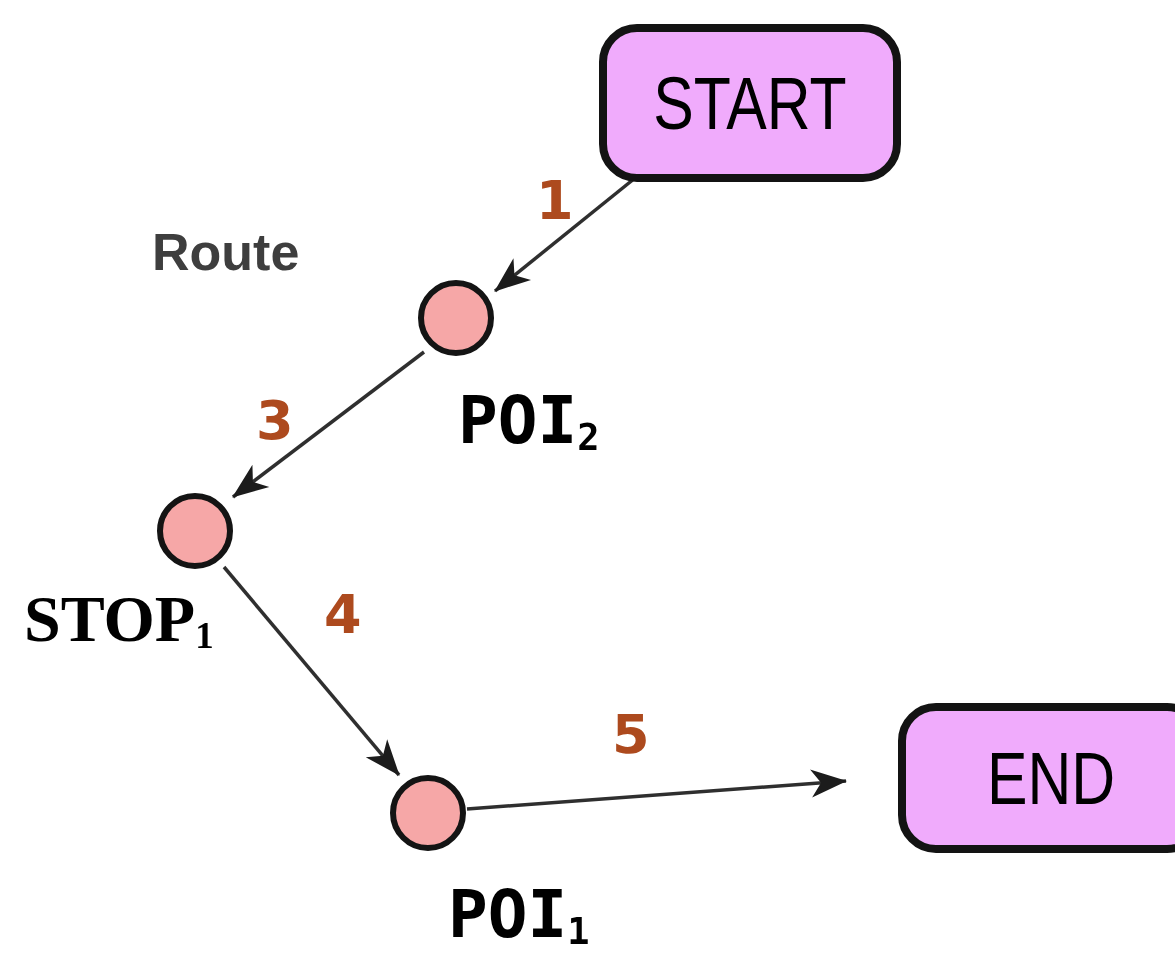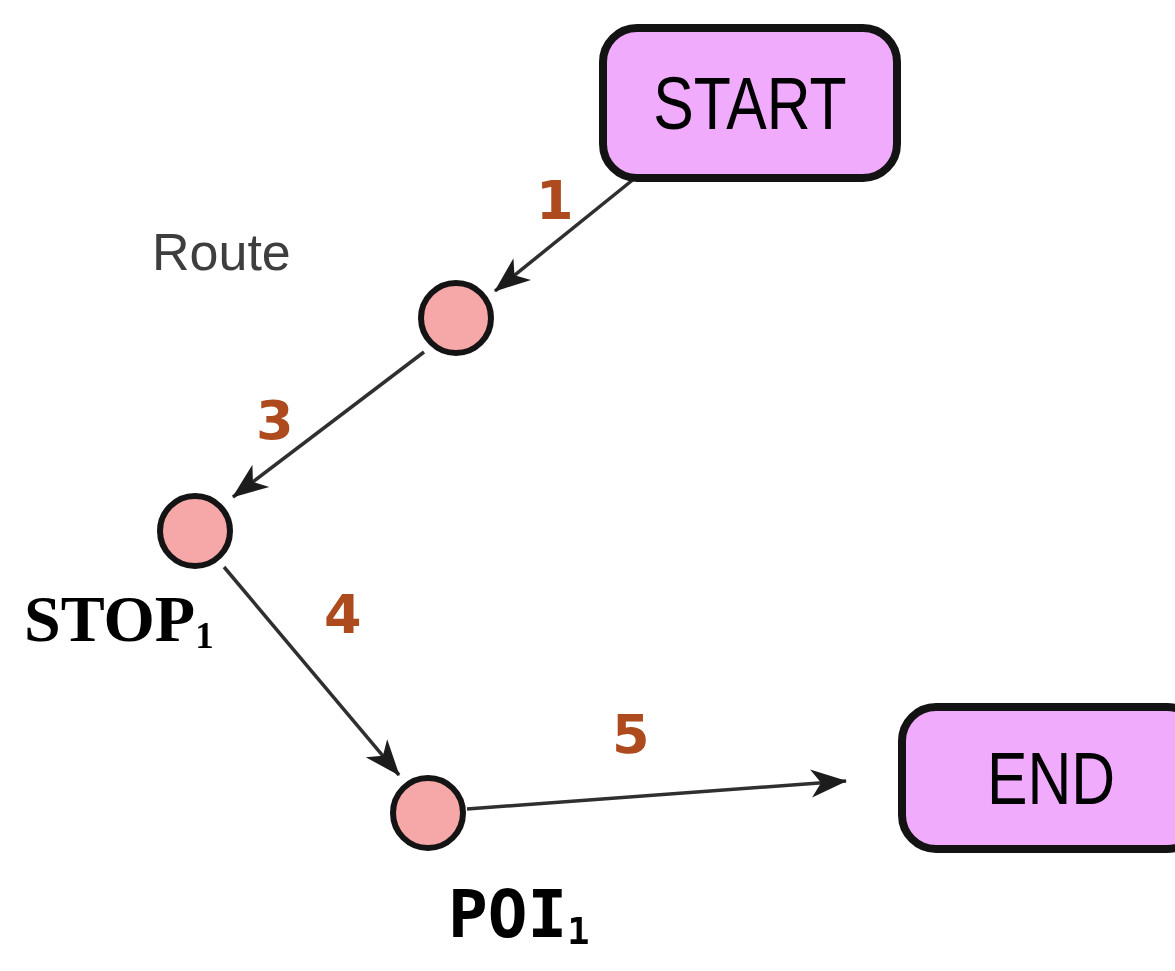--- a/index.html
+++ b/index.html
@@ -88,21 +88,21 @@
   .edge-label-3 { left: 256px; top: 394px; }
   .edge-label-4 { left: 324px; top: 588px; }
   .edge-label-5 { left: 612px; top: 708px; }
 
   .route-title {
     position: absolute;
     left: 152px;
     top: 222px;
     font-family: "Liberation Sans", sans-serif;
     font-size: 52px;
-    font-weight: 400;
+    font-weight: 700;
     color: #3e3e3e;
     white-space: nowrap;
   }
 </style>
 </head>
 <body>
 
 <div class="canvas">
 
   <svg class="edges-layer" width="1175" height="971" viewBox="0 0 1175 971" xmlns="http://www.w3.org/2000/svg">
@@ -126,20 +126,23 @@
 
   <div class="terminal-node node-start">
     <span class="terminal-label">START</span>
   </div>
 
   <div class="terminal-node node-end">
     <span class="terminal-label">END</span>
   </div>
 
   <div class="waypoint-circle circle-poi2"></div>
+  <div class="waypoint-label label-poi2">
+    <span>POI</span><span class="sub">2</span>
+  </div>
 
   <div class="waypoint-circle circle-stop1"></div>
   <div class="waypoint-label label-stop1">
     <span>STOP</span><span class="sub">1</span>
   </div>
 
   <div class="waypoint-circle circle-poi1"></div>
   <div class="waypoint-label label-poi1">
     <span>POI</span><span class="sub">1</span>
   </div>

